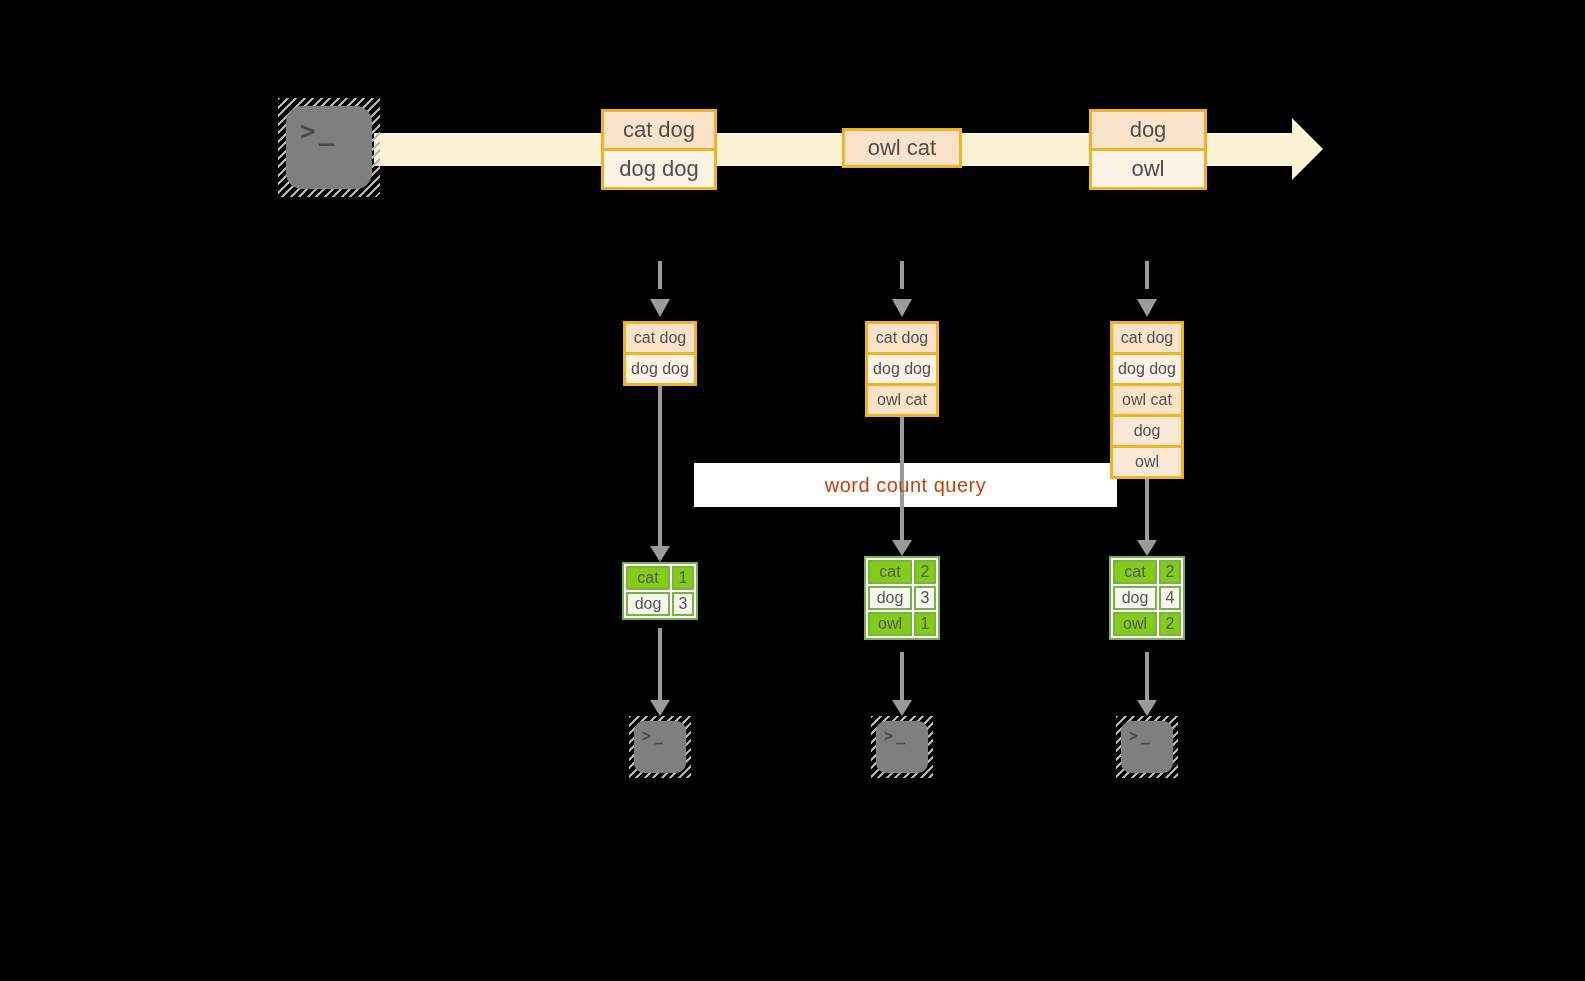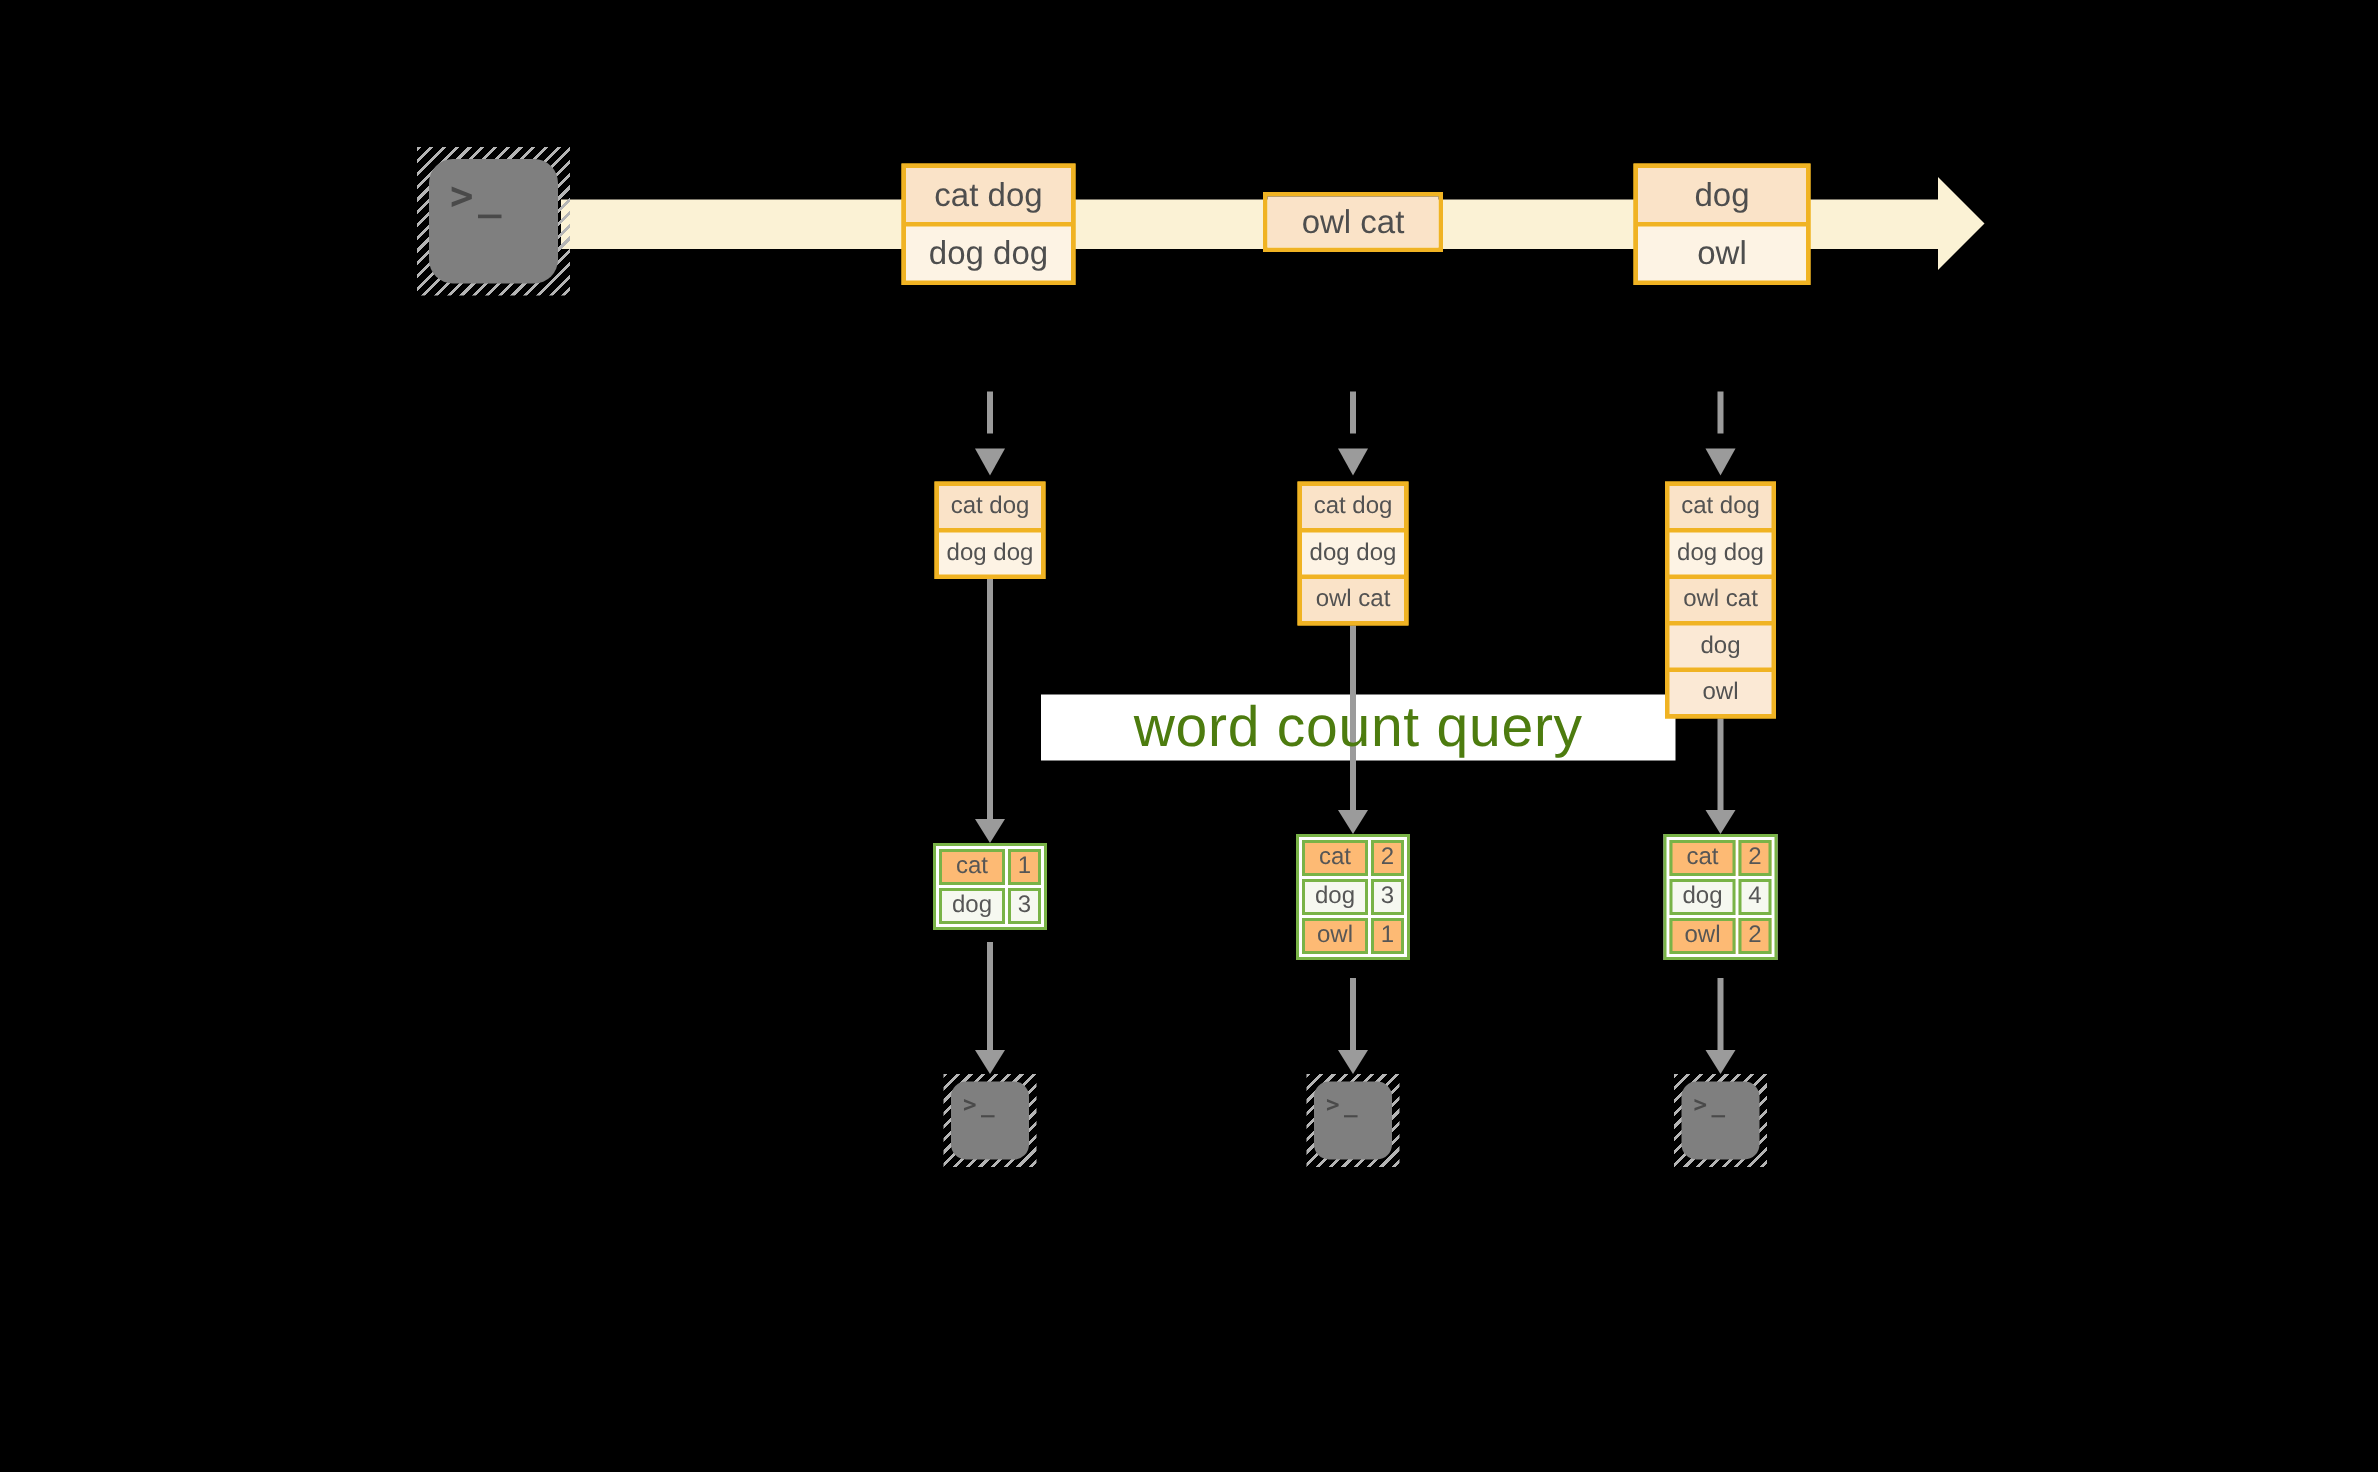--- a/index.html
+++ b/index.html
@@ -45,29 +45,29 @@
              font-size:16px;color:#525252;}
   .state-row + .state-row{margin-top:3px;}
   .s1{left:623px;top:321px;}
   .s2{left:865px;top:321px;}
   .s3{left:1110px;top:321px;}
 
   
   .banner-bg{position:absolute;left:694px;top:463px;width:423px;height:44px;background:#ffffff;z-index:1;}
   .banner-label{position:absolute;left:694px;top:463px;width:423px;height:44px;z-index:4;
                 display:flex;align-items:center;justify-content:center;
-                font-size:38px;color:#4d7c0f;letter-spacing:.5px;}
+                font-size:20px;color:#c2410c;letter-spacing:.5px;}
 
   
   .wc-table{position:absolute;z-index:3;background:#ffffff;border:2px solid #79b347;
             padding:2px;display:grid;grid-template-columns:44px 22px;gap:2px;box-sizing:content-box;}
   .wc-cell{border:2px solid #79b347;height:24px;box-sizing:border-box;
            display:flex;align-items:center;justify-content:center;
            font-size:16px;color:#565656;}
-  .r-a{background:#fdba74;}
+  .r-a{background:#84cc16;}
   .r-b{background:#f6f8f0;}
   .t1{left:622px;top:562px;}
   .t2{left:864px;top:556px;}
   .t3{left:1109px;top:556px;}
 
   
   .term{position:absolute;z-index:2;
         background:repeating-linear-gradient(135deg,#b5b5b5 0 2px,transparent 2px 6px);}
   .term-inner{position:absolute;background:#7f7f7f;color:#4a4a4a;
               font-family:"DejaVu Sans Mono",monospace;font-weight:bold;}

